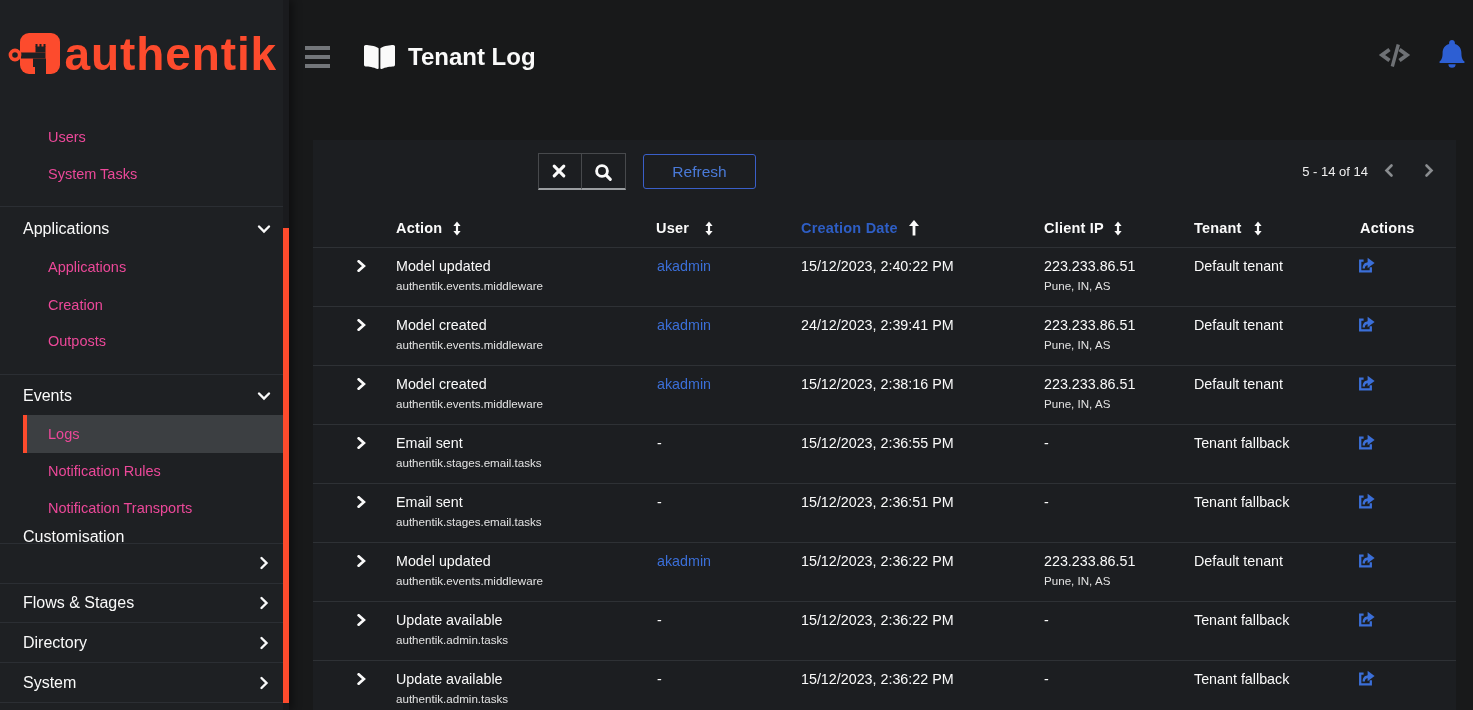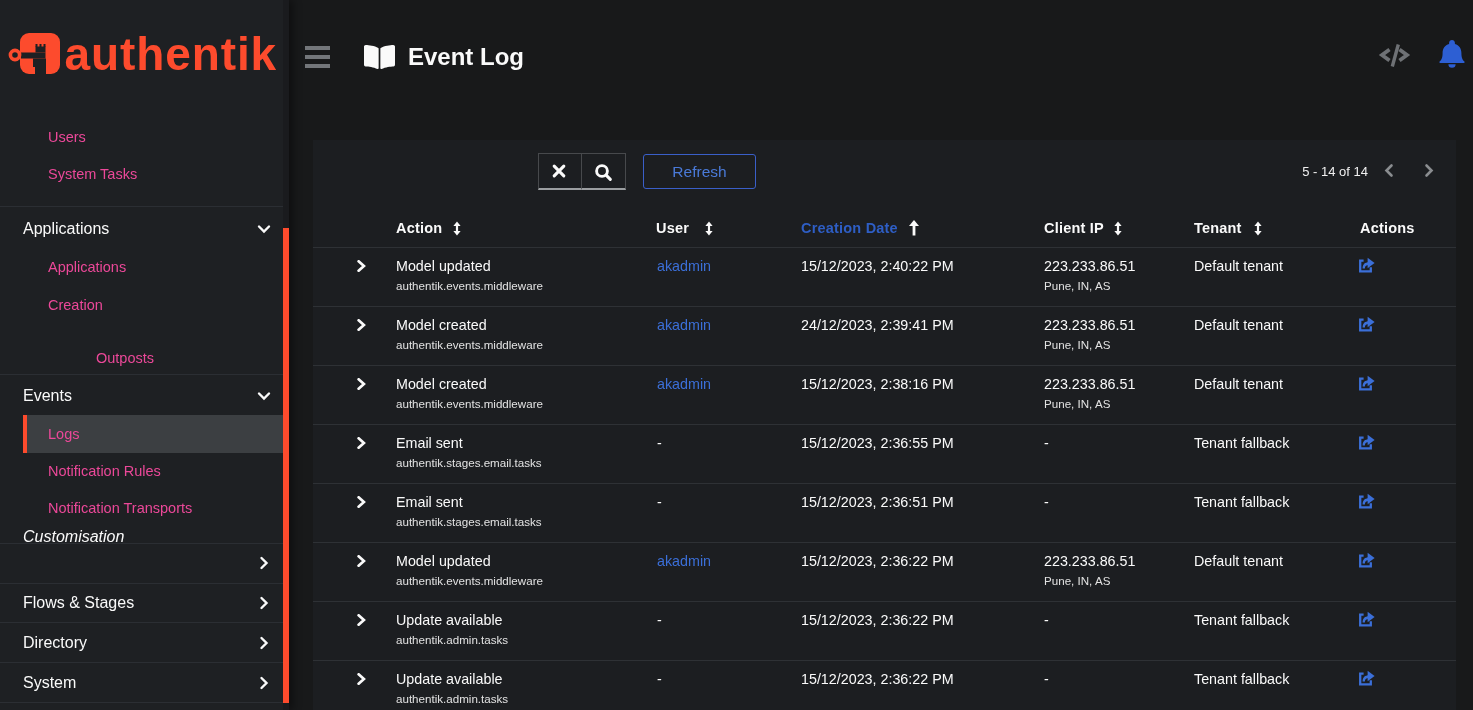--- a/index.html
+++ b/index.html
@@ -40,32 +40,32 @@
   </svg>
   <div class="t sitem" style="left:48px; top:127px; line-height:20px;">Users</div>
   <div class="t sitem" style="left:48px; top:164px; line-height:20px;">System Tasks</div>
   <div class="sdiv" style="top:206px;"></div>
   <div class="t shead" style="left:23px; top:219px; line-height:20px;">Applications</div>
   <svg class="t" style="left:257px; top:223px;" width="14" height="12" viewBox="0 0 14 12">
       <path d="M2 3.5 L7 8.5 L12 3.5" fill="none" stroke="#fafafa" stroke-width="2.4" stroke-linecap="round"></path>
     </svg>
   <div class="t sitem" style="left:48px; top:257px; line-height:20px;">Applications</div>
   <div class="t sitem" style="left:48px; top:295px; line-height:20px;">Creation</div>
-  <div class="t sitem" style="left:48px; top:348px; line-height:20px;margin-left:48px;">Outposts</div>
+  <div class="t sitem" style="left:48px; top:331px; line-height:20px;">Outposts</div>
   <div class="sdiv" style="top:374px;"></div>
   <div class="t shead" style="left:23px; top:386px; line-height:20px;">Events</div>
   <svg class="t" style="left:257px; top:390px;" width="14" height="12" viewBox="0 0 14 12">
       <path d="M2 3.5 L7 8.5 L12 3.5" fill="none" stroke="#fafafa" stroke-width="2.4" stroke-linecap="round"></path>
     </svg>
   <div id="selected"></div>
   <div class="t sitem" style="left:48px; top:424px; line-height:20px;">Logs</div>
   <div class="t sitem" style="left:48px; top:461px; line-height:20px;">Notification Rules</div>
   <div class="t sitem" style="left:48px; top:498px; line-height:20px;text-align:center;">Notification Transports</div>
   <div class="sdiv" style="top:543px;"></div>
-  <div class="t shead" style="left:23px; top:527px; line-height:20px;font-style:italic;">Customisation</div>
+  <div class="t shead" style="left:23px; top:527px; line-height:20px;">Customisation</div>
   <svg class="t" style="left:258px; top:556px;" width="12" height="14" viewBox="0 0 12 14">
       <path d="M3.5 2 L8.5 7 L3.5 12" fill="none" stroke="#fafafa" stroke-width="2.4" stroke-linecap="round"></path>
     </svg>
   <div class="sdiv" style="top:583px;"></div>
   <div class="t shead" style="left:23px; top:593px; line-height:20px;">Flows &amp; Stages</div>
   <svg class="t" style="left:258px; top:596px;" width="12" height="14" viewBox="0 0 12 14">
       <path d="M3.5 2 L8.5 7 L3.5 12" fill="none" stroke="#fafafa" stroke-width="2.4" stroke-linecap="round"></path>
     </svg>
   <div class="sdiv" style="top:622px;"></div>
   <div class="t shead" style="left:23px; top:633px; line-height:20px;">Directory</div>
@@ -83,21 +83,21 @@
 </div>
 
 <div class="t" style="left:305px; top:46px; width:25px; height:22px;">
   <div style="position:absolute;top:0;width:25px;height:3.5px;background:#73767a;"></div>
   <div style="position:absolute;top:9px;width:25px;height:3.5px;background:#73767a;"></div>
   <div style="position:absolute;top:18px;width:25px;height:3.5px;background:#73767a;"></div>
 </div>
 <svg class="t" style="left:364px; top:43px;" width="31" height="28" viewBox="0 0 576 512">
   <path fill="#fafafa" d="M542.2 32.05c-54.8 3.11-163.72 14.43-230.96 55.59-4.64 2.84-7.27 7.89-7.27 13.17v363.87c0 11.55 12.63 18.85 23.28 13.49 69.18-34.82 169.23-44.32 218.7-46.92 16.89-.89 30.02-14.43 30.02-30.66V62.75c.01-17.71-15.35-31.74-33.77-30.7zM264.73 87.64C197.5 46.48 88.58 35.17 33.78 32.05 15.36 31.01 0 45.04 0 62.75V400.6c0 16.24 13.13 29.78 30.02 30.66 49.49 2.6 149.59 12.11 218.77 46.95 10.62 5.35 23.21-1.94 23.21-13.46V100.63c0-5.29-2.62-10.14-7.27-12.99z"></path>
 </svg>
-<div class="t" style="left:408px; top:43px; line-height:28px; font-size:24px; font-weight:600; color:#fafafa;">Event Log</div>
+<div class="t" style="left:408px; top:43px; line-height:28px; font-size:24px; font-weight:600; color:#fafafa;">Tenant Log</div>
 <svg class="t" style="left:1378px; top:43px;" width="33" height="25" viewBox="0 0 33 25">
   <path d="M11.5 6.5 L4 12 L11.5 17.5" fill="none" stroke="#6e7175" stroke-width="3.8"></path>
   <path d="M21.5 6.5 L29 12 L21.5 17.5" fill="none" stroke="#6e7175" stroke-width="3.8"></path>
   <path d="M20.3 1.5 L14.3 23.5" fill="none" stroke="#6e7175" stroke-width="3.4"></path>
 </svg>
 <svg class="t" style="left:1439px; top:39px;" width="26" height="29" viewBox="0 0 26 29">
   <path d="M13 1 C14.6 1 15.9 2.2 15.9 3.8 L15.9 5.1 C20.1 6.3 22.4 9.9 22.4 14 C22.4 19.6 23.9 21.2 25.4 22.5 C25.9 23 25.7 24 24.7 24 L1.3 24 C0.3 24 0.1 23 0.6 22.5 C2.1 21.2 3.6 19.6 3.6 14 C3.6 9.9 5.9 6.3 10.1 5.1 L10.1 3.8 C10.1 2.2 11.4 1 13 1 Z" fill="#2d5fd3"></path>
   <path d="M9.4 25.2 A3.6 3.6 0 0 0 16.6 25.2 Z" fill="#2d5fd3"></path>
 </svg>
 

